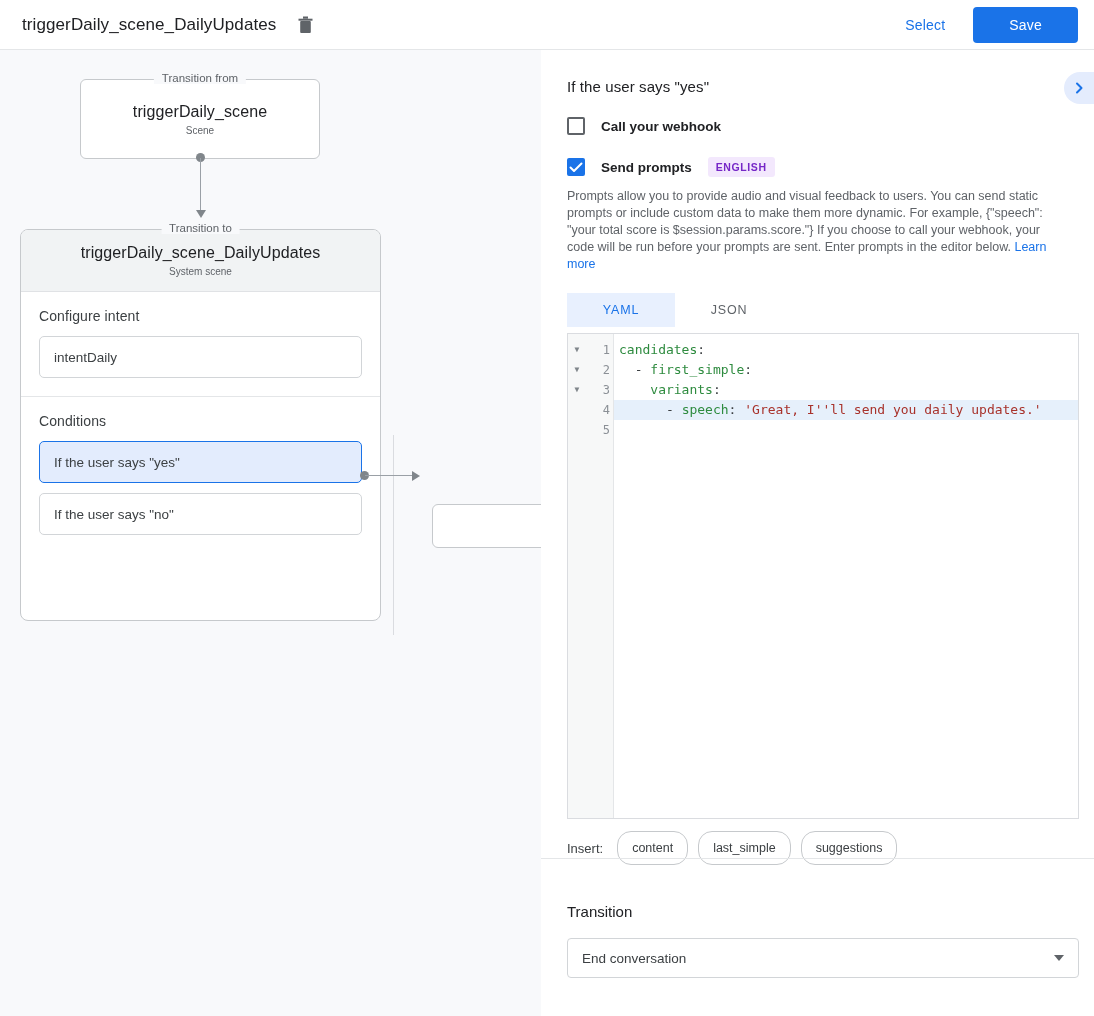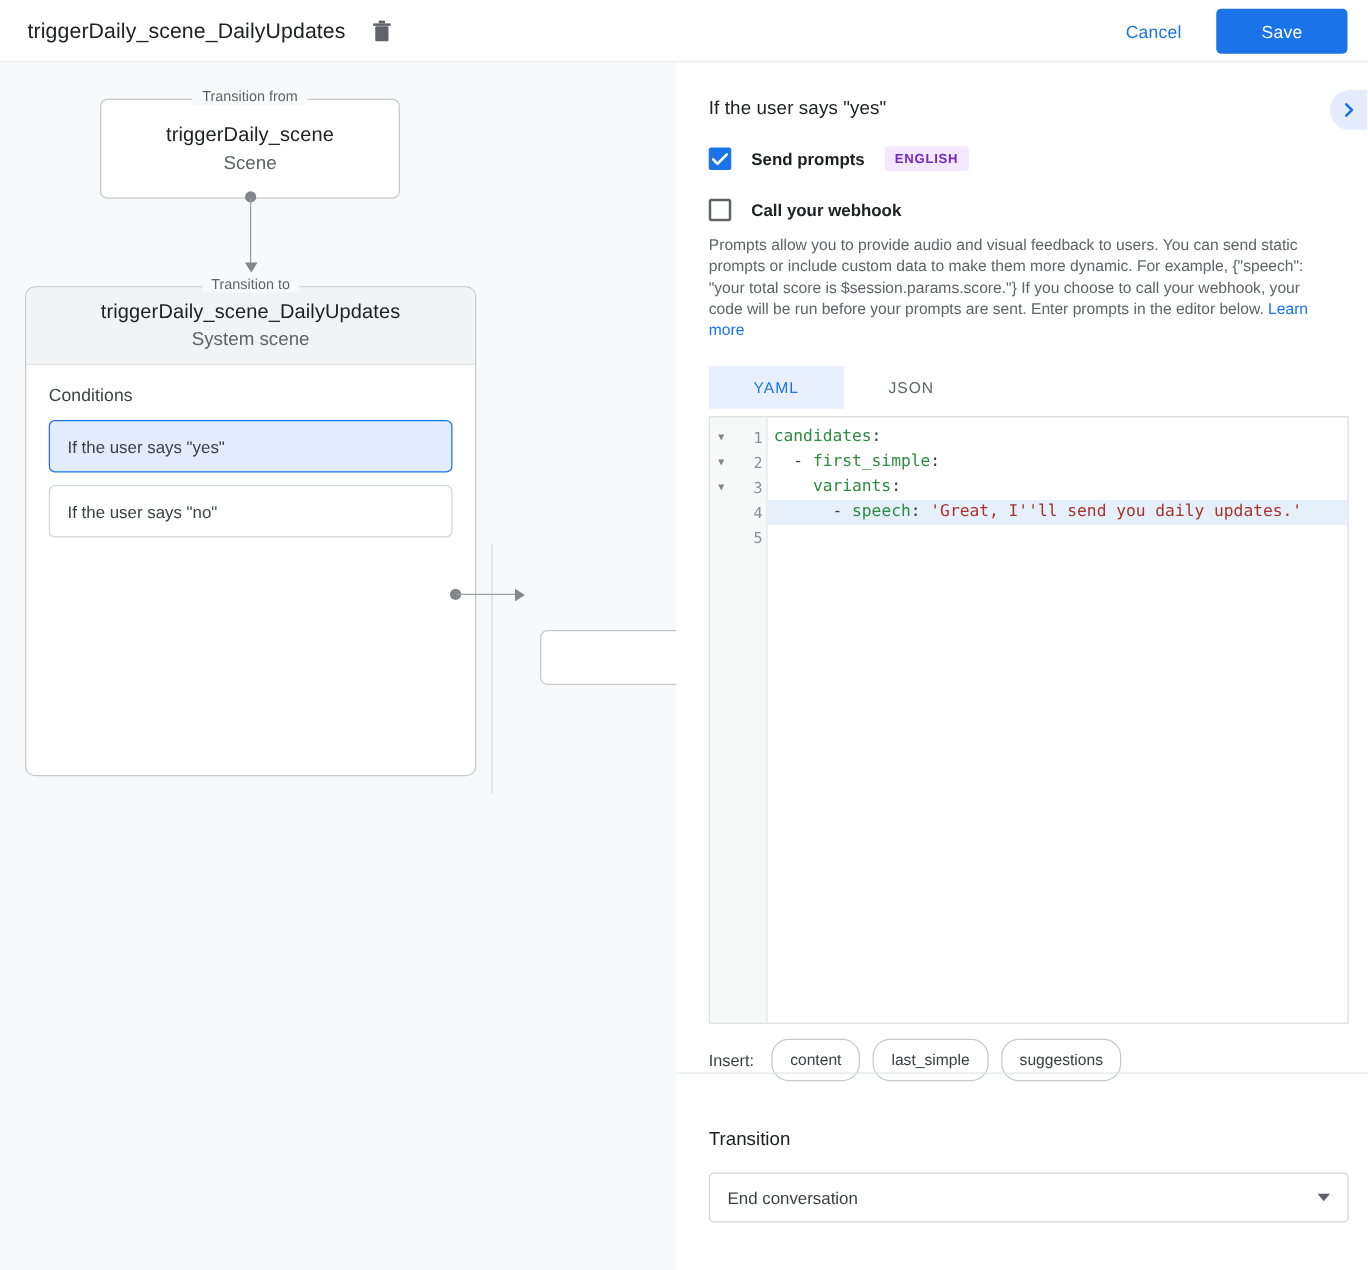--- a/index.html
+++ b/index.html
@@ -77,21 +77,21 @@
     white-space: nowrap;
   }
   .node-title {
     text-align: right;
     font-size: 16px;
     color: #202124;
     letter-spacing: .1px;
   }
   .node-sub {
     text-align: center;
-    font-size: 15px;
+    font-size: 10px;
     color: #5f6368;
     margin-top: 4px;
   }
 
   
   #node-from {
     left: 80px; top: 29px; width: 240px; height: 80px;
     display: flex; flex-direction: column;
     align-items: center; justify-content: center;
   }
@@ -349,21 +349,21 @@
 <div class="topbar">
   <div class="topbar-title">triggerDaily_scene_DailyUpdates</div>
   <div class="trash-btn">
     <svg width="17" height="18" viewBox="0 0 17 18" aria-hidden="true">
       <rect x="6" y="0.5" width="5" height="2.2" fill="#5f6368"></rect>
       <rect x="1.5" y="2.7" width="14" height="2" fill="#5f6368"></rect>
       <rect x="3.2" y="5" width="10.6" height="12" rx="1" fill="#5f6368"></rect>
     </svg>
   </div>
   <div class="topbar-actions">
-    <button class="cancel-btn">Cancel</button>
+    <button class="cancel-btn">Select</button>
     <button class="save-btn">Save</button>
   </div>
 </div>
 
 <div class="canvas">
 
   <div id="vrail"></div>
 
   <div class="fieldcard" id="node-from">
     <div class="legend">Transition from</div>
@@ -375,20 +375,24 @@
   <div class="conn-line" style="left:200px; top:108px; width:1px; height:55px;"></div>
   <div class="arrow-down" style="left:196px; top:160px;"></div>
 
   <div class="fieldcard" id="node-to">
     <div class="legend">Transition to</div>
     <div class="node-to-header">
       <div class="node-title">triggerDaily_scene_DailyUpdates</div>
       <div class="node-sub">System scene</div>
     </div>
 
+    <div class="section-block">
+      <div class="section-label">Configure intent</div>
+      <div class="pill-box">intentDaily</div>
+    </div>
 
     <div class="section-block">
       <div class="section-label">Conditions</div>
       <div class="pill-box selected">If the user says "yes"</div>
       <div class="pill-box">If the user says "no"</div>
     </div>
   </div>
 
   <div class="conn-dot" style="left:360px; top:421px;"></div>
   <div class="conn-line" style="left:365px; top:425px; width:49px; height:1px;"></div>
@@ -399,35 +403,35 @@
 <div class="panel">
   <div class="panel-inner">
 
     <div class="panel-head">
       <div class="panel-title">If the user says "yes"</div>
       <div class="collapse-btn">
         <svg width="14" height="14" viewBox="0 0 14 14" aria-hidden="true">
           <path d="M5 2.5 L9.5 7 L5 11.5" fill="none" stroke="#1a73e8" stroke-width="2" stroke-linecap="round" stroke-linejoin="round"></path>
         </svg>
       </div>
+    </div>
+
+    <div class="check-row">
+      <div class="checkbox"></div>
+      <div class="check-label">Call your webhook</div>
     </div>
 
     <div class="check-row">
       <div class="checkbox checked">
         <svg width="14" height="11" viewBox="0 0 14 11" aria-hidden="true">
           <path d="M1.5 5.5 L5 9 L12.5 1.5" fill="none" stroke="#ffffff" stroke-width="2" stroke-linecap="round" stroke-linejoin="round"></path>
         </svg>
       </div>
       <div class="check-label">Send prompts</div>
       <div class="lang-badge">ENGLISH</div>
-    </div>
-
-    <div class="check-row">
-      <div class="checkbox"></div>
-      <div class="check-label">Call your webhook</div>
     </div>
 
     <div class="desc"><span>Prompts allow you to provide audio and visual feedback to users. You can send static prompts or include custom data to make them more dynamic. For example, {"speech": "your total score is $session.params.score."} If you choose to call your webhook, your code will be run before your prompts are sent. Enter prompts in the editor below. </span><a href="#">Learn more</a></div>
 
     <div class="tabs">
       <div class="tab active">YAML</div>
       <div class="tab">JSON</div>
     </div>
 
     <div class="editor">

